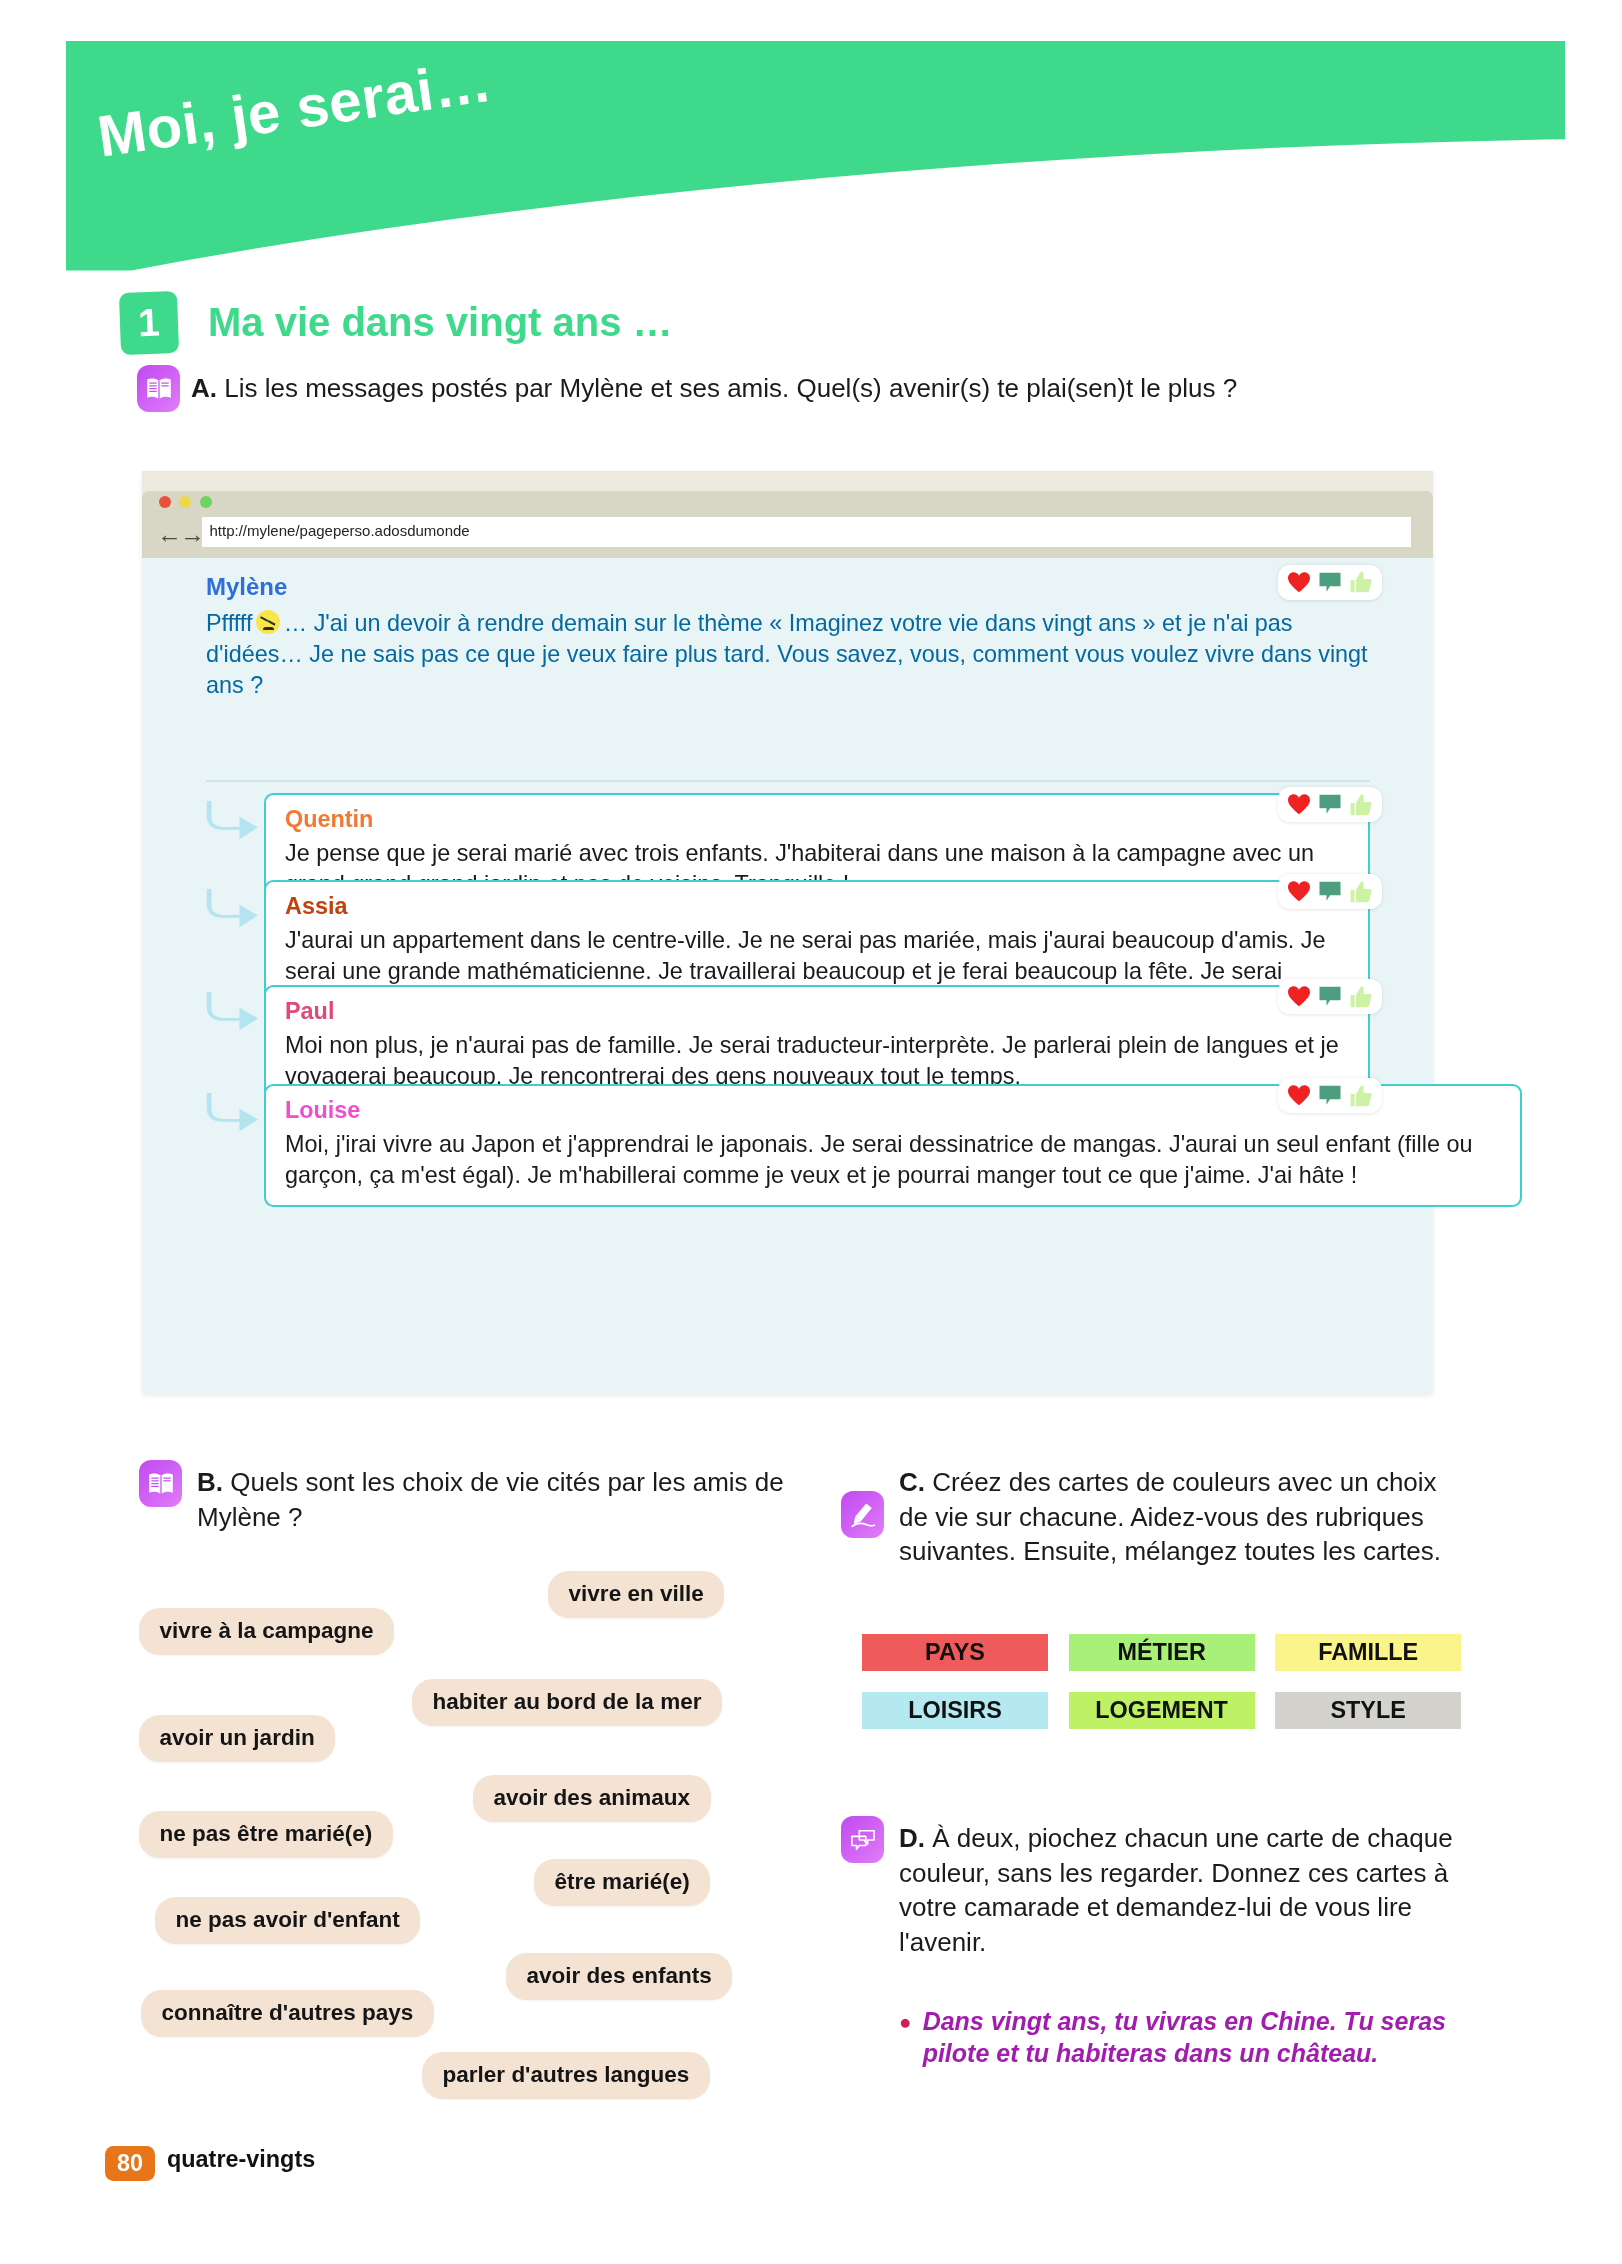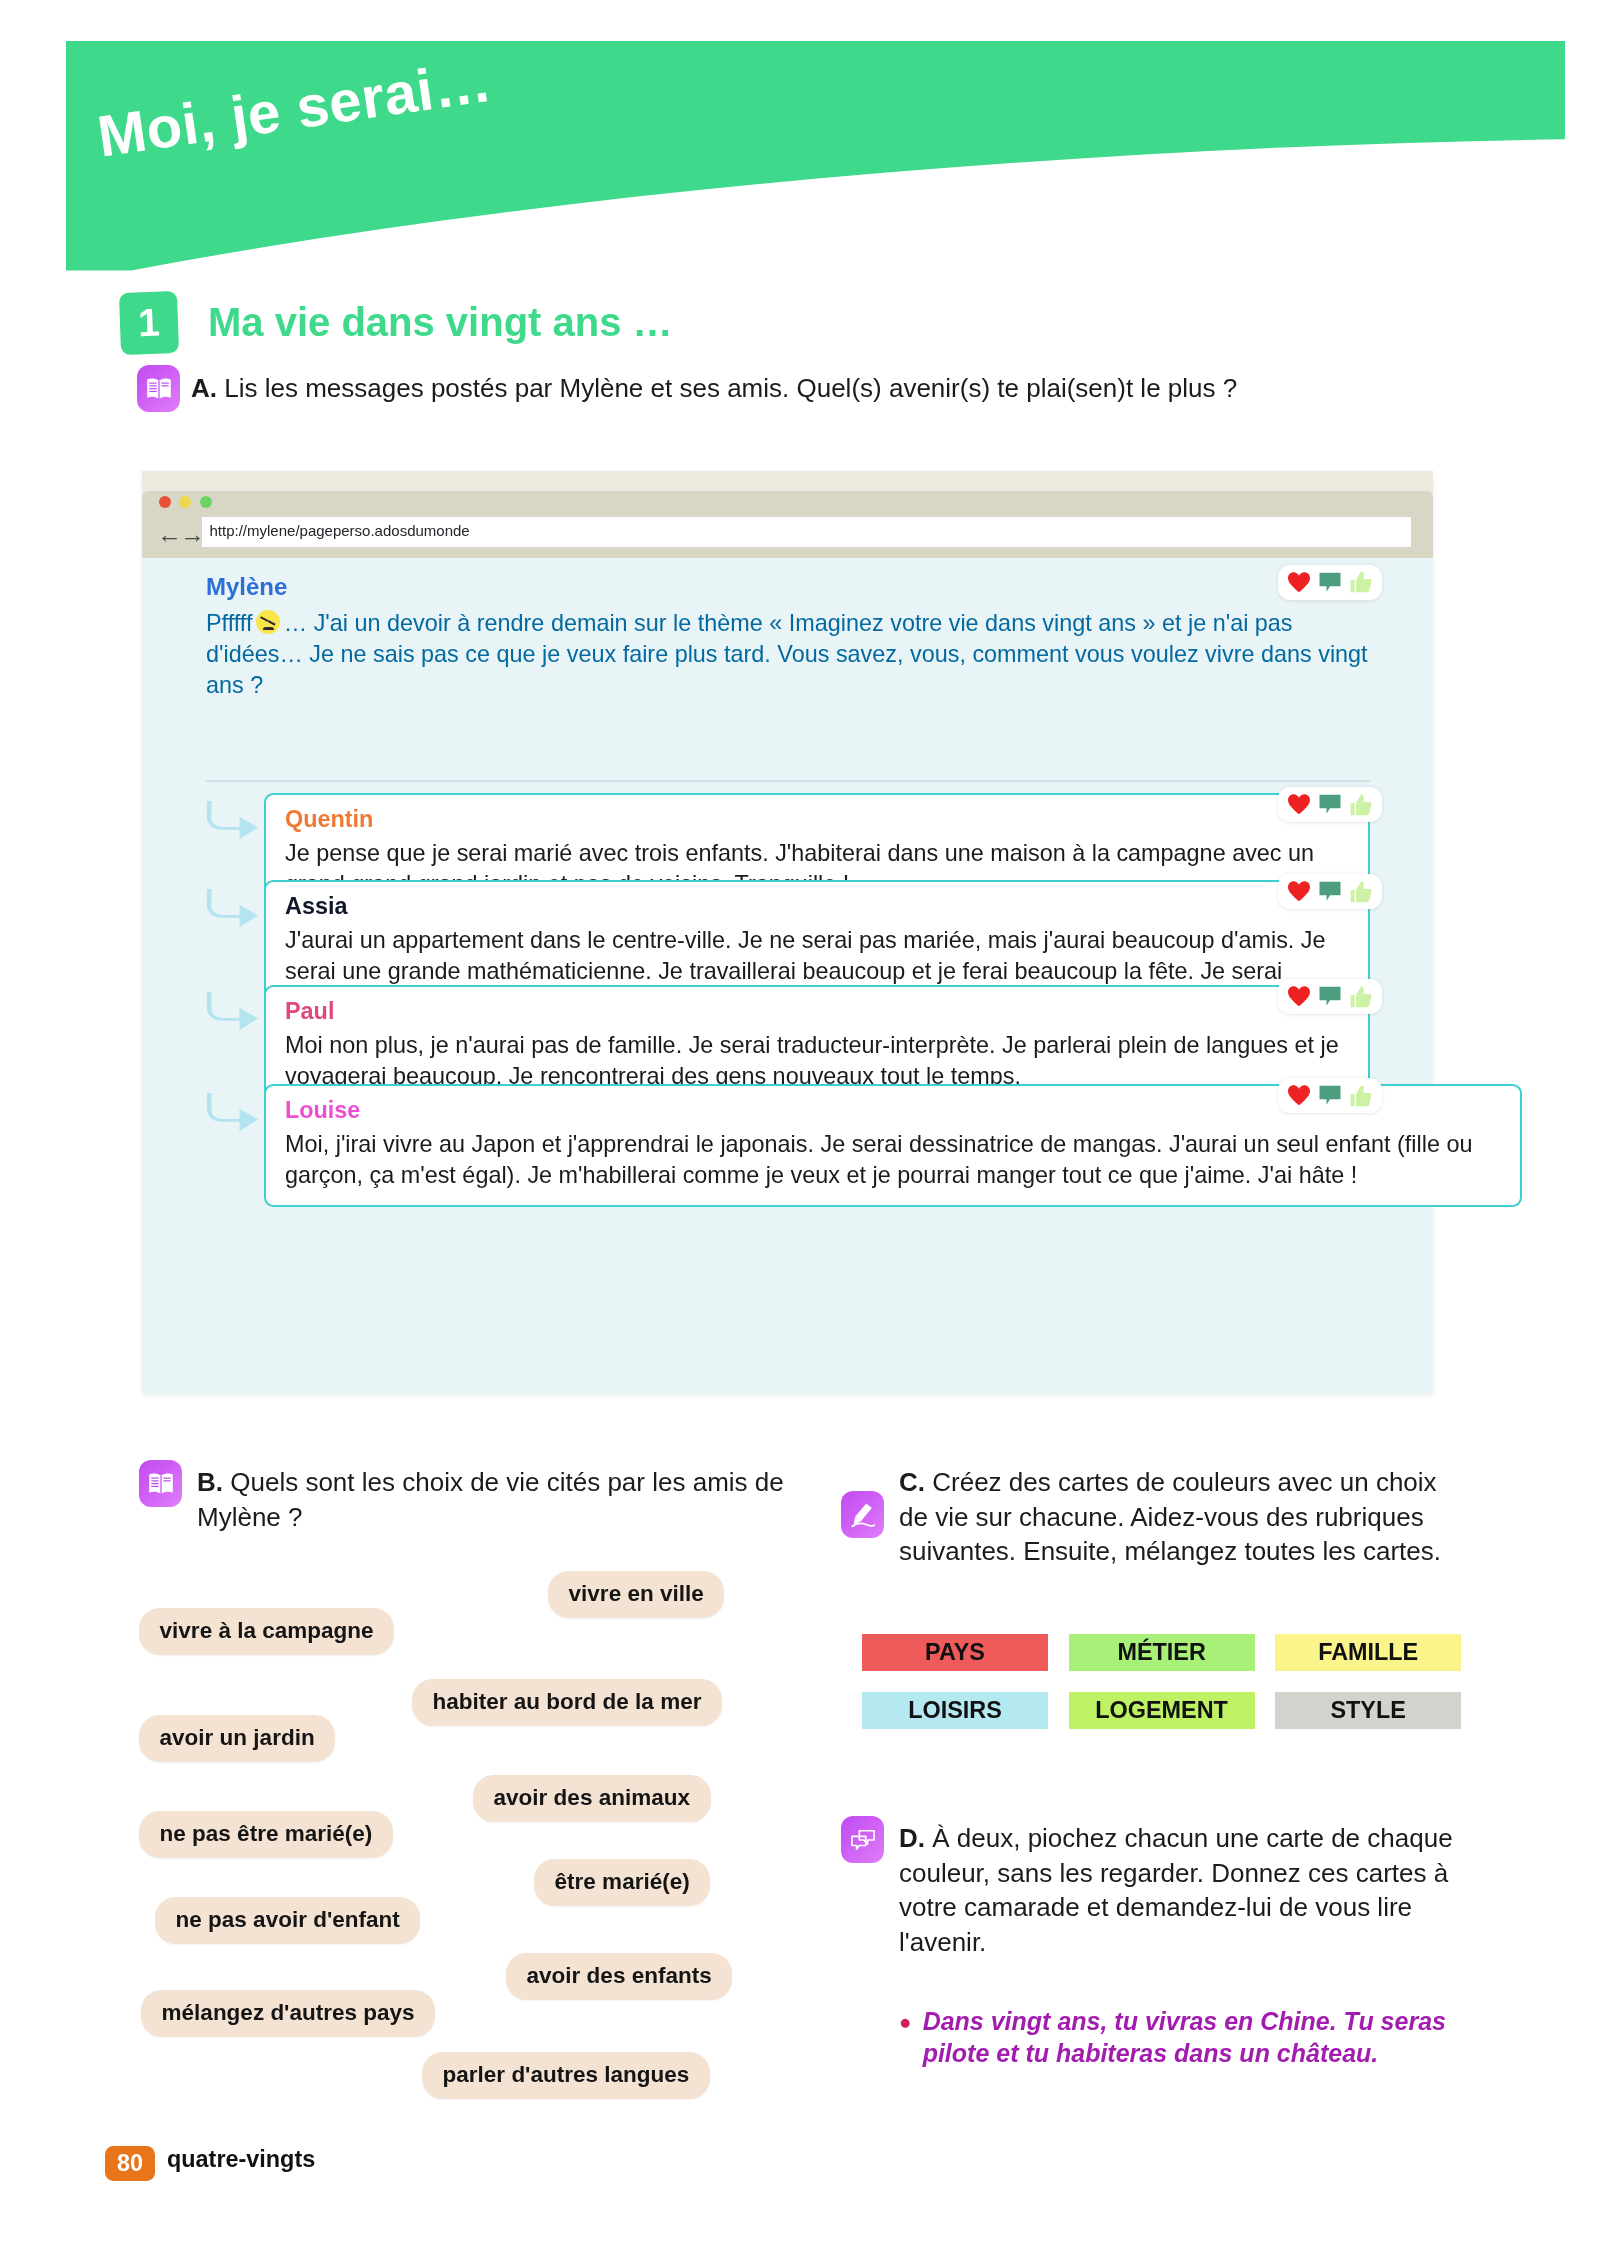--- a/index.html
+++ b/index.html
@@ -292,21 +292,21 @@
           </svg>
         <svg class="rx-thumb" viewBox="0 0 24 24">
             <path d="M7 10 L11.5 2.2 C12.5 0.8 14.6 1.4 14.6 3.2 L14.6 9 L20.5 9 C21.9 9 22.8 10.3 22.4 11.6 L20.3 20.3 C20 21.5 19 22.3 17.8 22.3 L7 22.3 Z M1.6 10 H5.6 V22.3 H1.6 Z" fill="#cdf2a6"></path>
           </svg>
       </div>
 
       <svg class="reply-arrow" style="left:62px;top:330px;" viewBox="0 0 60 46">
         <path d="M8 2 L8 20 C8 27 14 30 22 30 L38 30 L38 19 L58 30.5 L38 43 L38 33 L20 33 C10 33 3 28 3 19 L3 2 Z" fill="#b3e4f0"></path>
       </svg>
       <div class="reply" style="left:122px;top:323px;width:1106px;">
-        <div class="reply-name" style="color:#0f172a;">Assia</div>
+        <div class="reply-name" style="color:#c2410c;">Assia</div>
         <div class="reply-text">J'aurai un appartement dans le centre-ville. Je ne serai pas mariée, mais j'aurai beaucoup d'amis. Je serai une grande mathématicienne. Je travaillerai beaucoup et je ferai beaucoup la fête. Je serai heureuse.</div>
       </div>
       <div class="reaction-pill" style="left:1136px;top:317px;">
         <svg class="rx-heart" viewBox="0 0 24 22">
             <path d="M12 21 C4 14.5 1 10.5 1 6.8 C1 3.4 3.6 1 6.6 1 C8.9 1 10.9 2.4 12 4.4 C13.1 2.4 15.1 1 17.4 1 C20.4 1 23 3.4 23 6.8 C23 10.5 20 14.5 12 21 Z" fill="#ee2222"></path>
           </svg>
         <svg class="rx-bubble" viewBox="0 0 24 22">
             <path d="M1.5 1.5 H22.5 V15 H12 L8.5 20.5 L8.5 15 H1.5 Z" fill="#4c9e7e"></path>
           </svg>
         <svg class="rx-thumb" viewBox="0 0 24 24">
@@ -376,21 +376,21 @@
 
   <div class="bubble-word" style="left:548px;top:1571px;">vivre en ville</div>
   <div class="bubble-word" style="left:139px;top:1608px;">vivre à la campagne</div>
   <div class="bubble-word" style="left:412px;top:1679px;">habiter au bord de la mer</div>
   <div class="bubble-word" style="left:139px;top:1715px;">avoir un jardin</div>
   <div class="bubble-word" style="left:473px;top:1775px;">avoir des animaux</div>
   <div class="bubble-word" style="left:139px;top:1811px;">ne pas être marié(e)</div>
   <div class="bubble-word" style="left:534px;top:1859px;">être marié(e)</div>
   <div class="bubble-word" style="left:155px;top:1897px;">ne pas avoir d'enfant</div>
   <div class="bubble-word" style="left:506px;top:1953px;">avoir des enfants</div>
-  <div class="bubble-word" style="left:141px;top:1990px;">mélangez d'autres pays</div>
+  <div class="bubble-word" style="left:141px;top:1990px;">connaître d'autres pays</div>
   <div class="bubble-word" style="left:422px;top:2052px;">parler d'autres langues</div>
 
   <div class="instr-c">
     <div class="icon-chip">
       <svg width="26" height="28" viewBox="0 0 28 30">
         <path d="M17.5 2.5 L23.5 7.5 L11.5 22 L5.5 17 Z" fill="#ffffff"></path>
         <path d="M5.5 17 L11.5 22 L4 25 Z" fill="#ffffff"></path>
         <path d="M2.5 27 C7 23.5 13 23.5 18 25.5 C21 26.7 24 27 26 26" stroke="#ffffff" stroke-width="2" fill="none" stroke-linecap="round"></path>
       </svg>
     </div>

